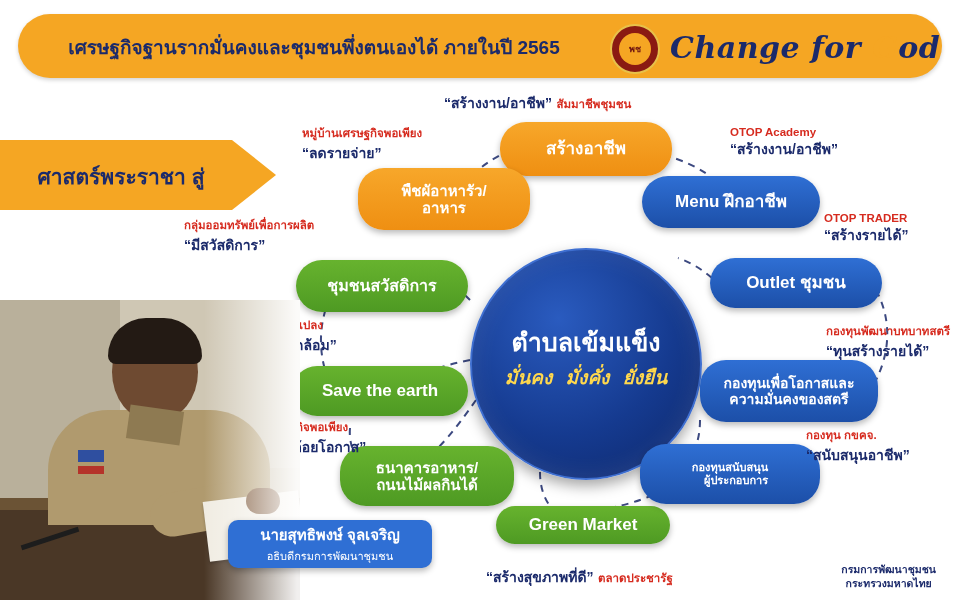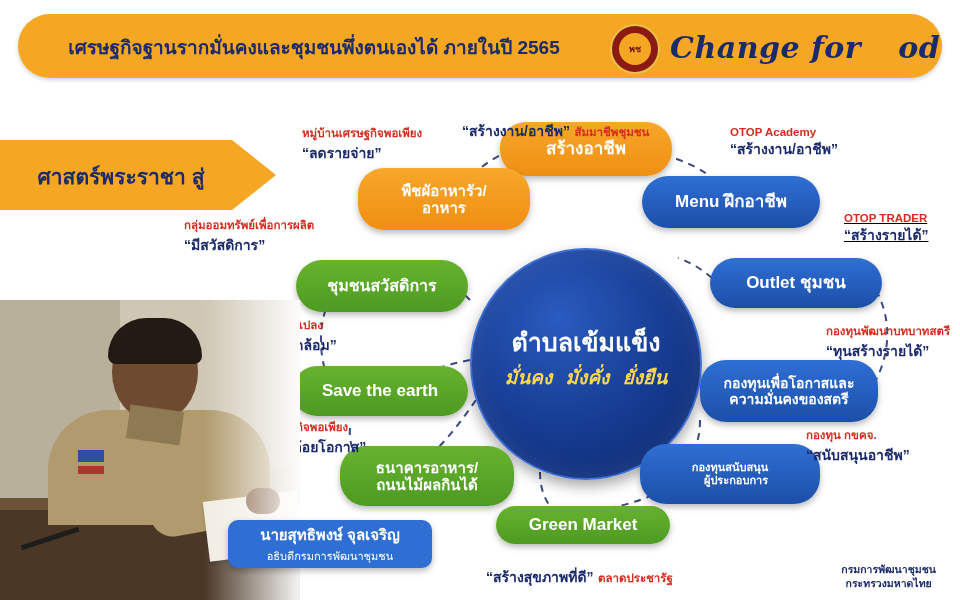--- a/index.html
+++ b/index.html
@@ -196,21 +196,21 @@
   <div class="node blue" style="left:640px;top:444px;width:180px;height:60px;font-size:11px;white-space:pre-line;text-align:right;">กองทุนสนับสนุน
 ผู้ประกอบการ</div>
 
   <div class="node blue" style="left:700px;top:360px;width:178px;height:62px;font-size:14px;white-space:pre-line;">กองทุนเพื่อโอกาสและ
 ความมั่นคงของสตรี</div>
 
   <div class="node blue" style="left:710px;top:258px;width:172px;height:50px;font-size:17px;">Outlet ชุมชน</div>
 
   <div class="node blue" style="left:642px;top:176px;width:178px;height:52px;font-size:17px;">Menu ฝึกอาชีพ</div>
 
-  <div class="cap" style="left:462px;top:92px;margin-top:28px;">
+  <div class="cap" style="left:444px;top:92px;">
     <span class="dark">“สร้างงาน/อาชีพ”</span>
     <span class="red">สัมมาชีพชุมชน</span>
   </div>
 
   <div class="cap" style="left:302px;top:124px;">
     <span class="cap-line red">หมู่บ้านเศรษฐกิจพอเพียง</span>
     <span class="cap-line dark">“ลดรายจ่าย”</span>
   </div>
 
   <div class="cap" style="left:184px;top:216px;">
@@ -236,21 +236,21 @@
   <div class="cap" style="left:806px;top:426px;">
     <span class="cap-line red">กองทุน กขคจ.</span>
     <span class="cap-line dark">“สนับสนุนอาชีพ”</span>
   </div>
 
   <div class="cap" style="left:826px;top:322px;">
     <span class="cap-line red">กองทุนพัฒนาบทบาทสตรี</span>
     <span class="cap-line dark">“ทุนสร้างรายได้”</span>
   </div>
 
-  <div class="cap" style="left:844px;top:212px;text-decoration:underline;">
+  <div class="cap" style="left:824px;top:212px;">
     <span class="cap-line red">OTOP TRADER</span>
     <span class="cap-line dark">“สร้างรายได้”</span>
   </div>
 
   <div class="cap" style="left:730px;top:126px;">
     <span class="cap-line red">OTOP Academy</span>
     <span class="cap-line dark">“สร้างงาน/อาชีพ”</span>
   </div>
 
   <div class="photo">

